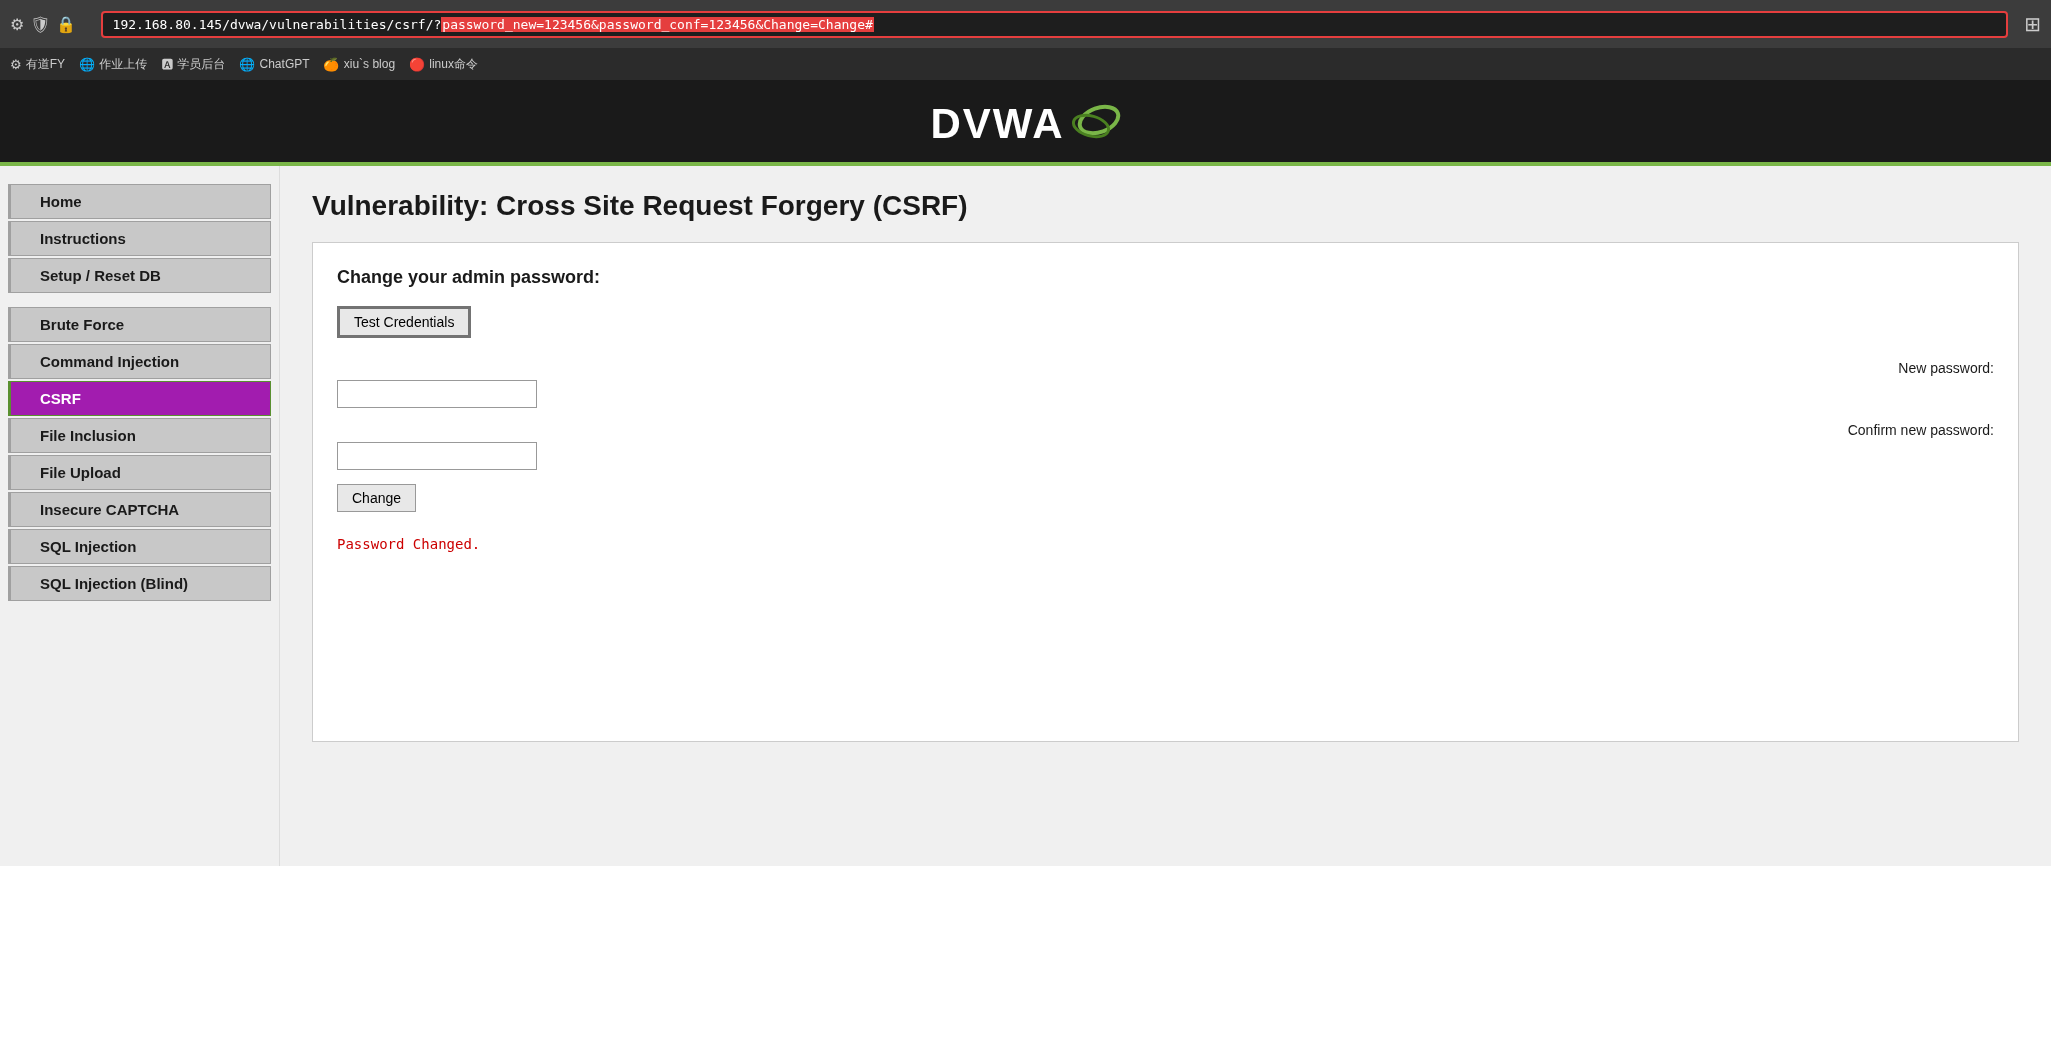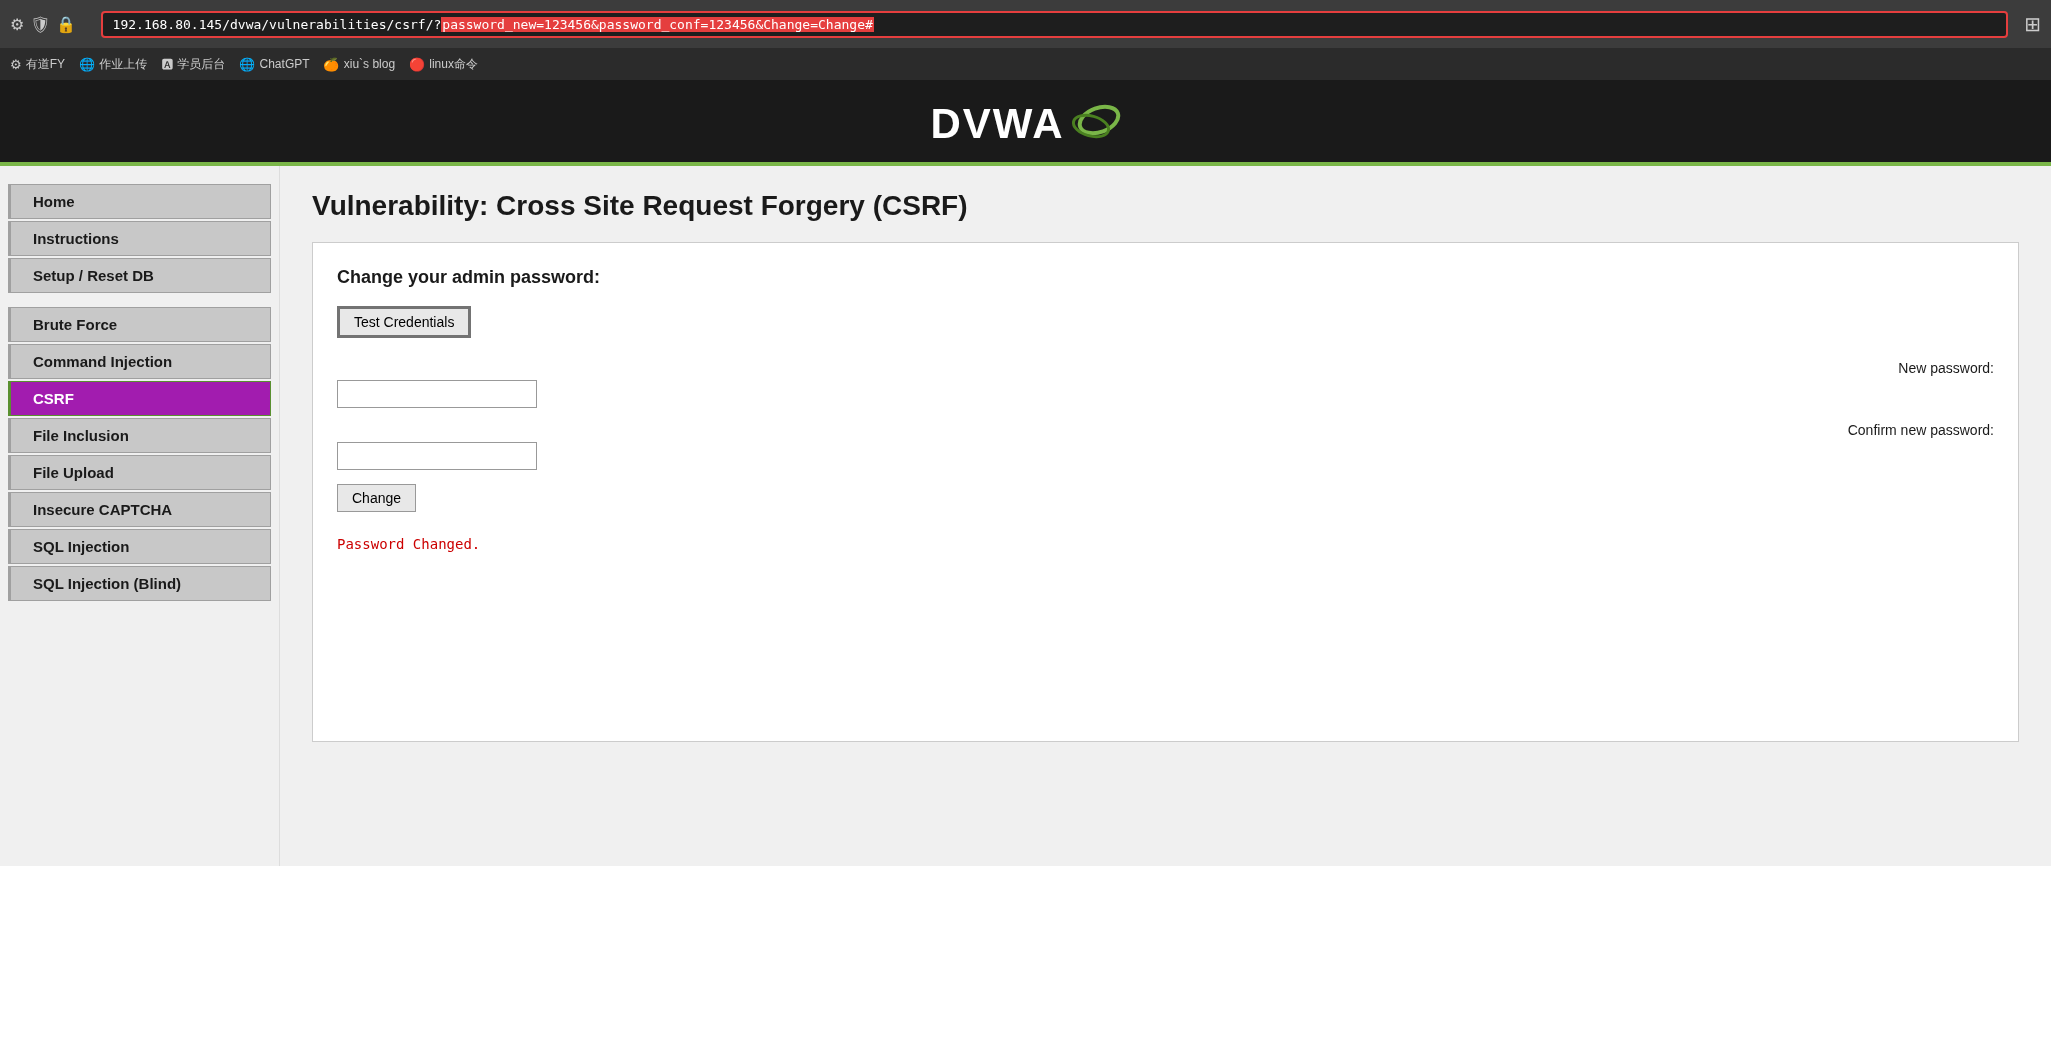--- a/index.html
+++ b/index.html
@@ -115,21 +115,21 @@
       background: #f0f0f0;
       padding: 16px 0 0 0;
       border-right: 1px solid #ddd;
     }
     .sidebar-item {
       display: block;
       background: #c8c8c8;
       border: 1px solid #a0a0a0;
       border-left: 3px solid #a0a0a0;
       margin: 2px 8px;
-      padding: 8px 22px;
+      padding: 8px 29px;
       font-size: 15px;
       font-weight: bold;
       color: #1a1a1a;
       cursor: pointer;
       text-decoration: none;
     }
     .sidebar-item.active {
       background: #a21caf;
       color: #fff;
       border-color: #5a9030;

